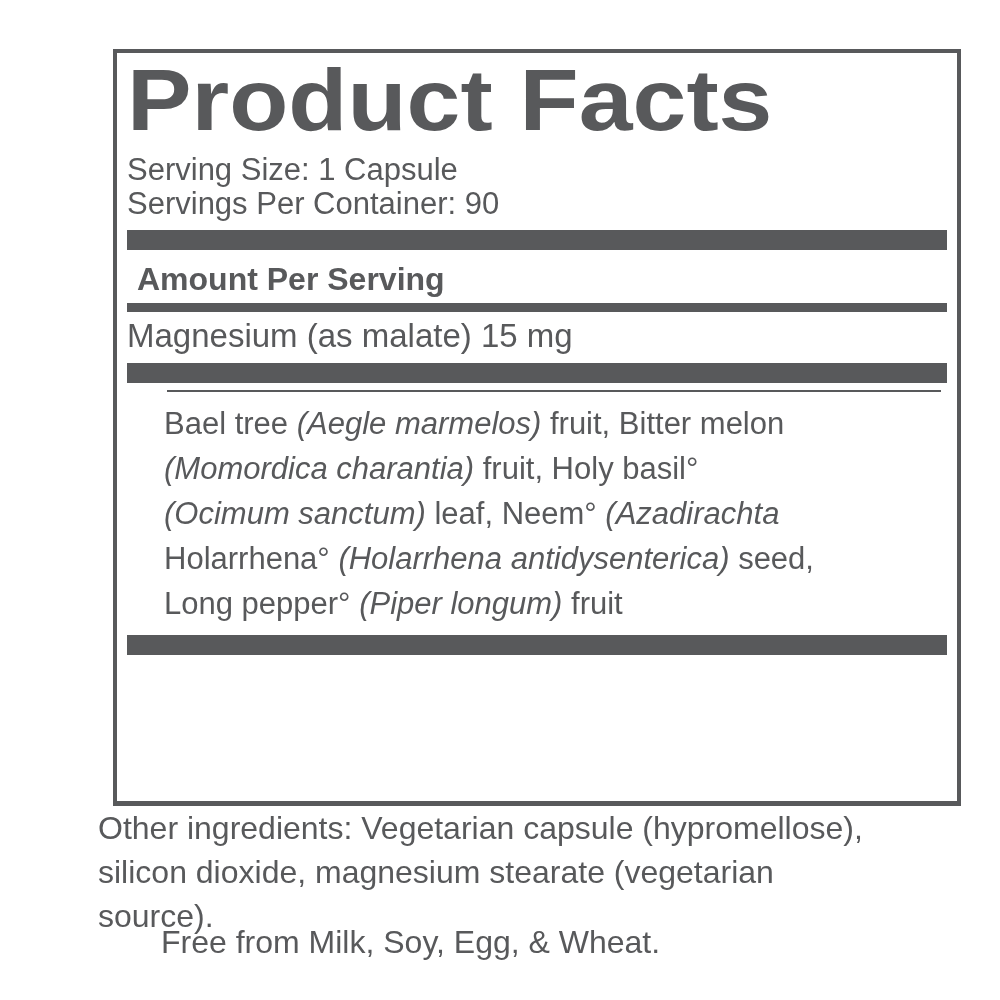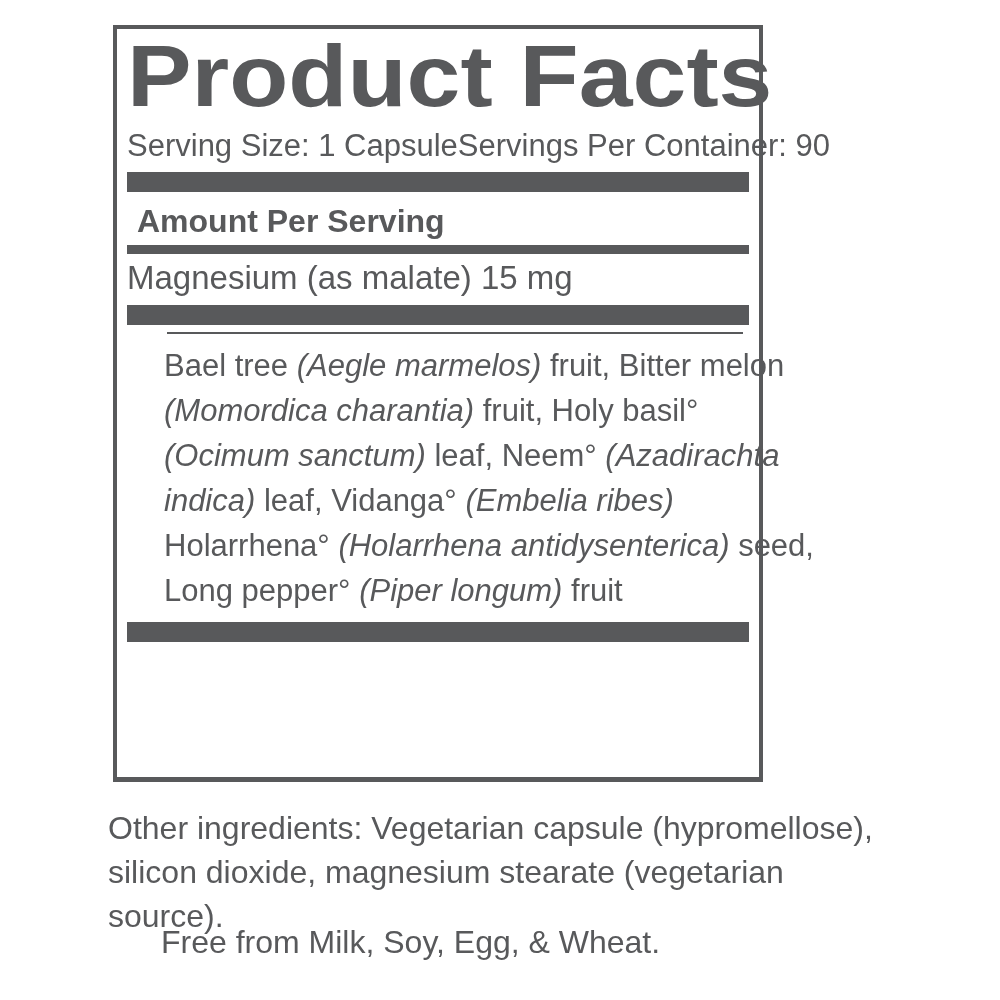--- a/index.html
+++ b/index.html
@@ -10,22 +10,22 @@
   .stage{
     position:relative;
     width:1000px;height:1000px;
     background:var(--paper);
     font-family:"Liberation Sans", sans-serif;
     color:var(--ink);
     overflow:hidden;
   }
   .panel{
     position:absolute;
-    left:113px;top:25px;
-    width:650px;height:757px;
+    left:113px;top:49px;
+    width:848px;height:757px;
     box-sizing:border-box;
     border:4px solid var(--ink);
     border-bottom-width:5px;
     background:var(--paper);
     padding:0 10px;
   }
   .panel-title{
     margin-top:2px;
     font-size:88px;
     font-weight:bold;
@@ -35,20 +35,21 @@
     transform:scaleX(1.10);
     transform-origin:left center;
   }
   .serving-row{
     display:flex;
     justify-content:space-between;
     margin-top:8px;
     font-size:31px;
     line-height:34px;
     white-space:nowrap;
+    flex-direction:column;
   }
   .bar{
     background:var(--ink);
     height:20px;
     margin-top:9px;
   }
   .bar.medium{height:9px;margin-top:7px;}
   .aps-heading{
     margin-top:13px;
     padding-left:10px;
@@ -79,21 +80,21 @@
     white-space:nowrap;
   }
   .blend-ingredients .it{font-style:italic;}
   .footnote{
     margin-top:11px;
     font-size:33px;
     line-height:36px;
   }
   .below-panel{
     position:absolute;
-    left:108px;top:806px;
+    left:98px;top:806px;
     width:800px;
     font-size:32px;
     line-height:44px;
   }
   .free-from{
     position:absolute;
     left:113px;top:920px;
     width:800px;
     font-size:32px;
     line-height:44px;
@@ -124,21 +125,20 @@
 
     <div class="bar"></div>
 
 
     <hr class="thin-rule">
 
     <div class="blend-ingredients">
         <div><span>Bael tree </span><span class="it">(Aegle marmelos)</span><span> fruit, Bitter melon</span></div>
         <div><span class="it">(Momordica charantia)</span><span> fruit, Holy basil°</span></div>
         <div><span class="it">(Ocimum sanctum)</span><span> leaf, Neem° </span><span class="it">(Azadirachta</span></div>
-        <div><span class="it">indica)</span><span> leaf, Vidanga° </span><span class="it">(Embelia ribes)</span></div>
         <div><span>Holarrhena° </span><span class="it">(Holarrhena antidysenterica)</span><span> seed,</span></div>
         <div><span>Long pepper° </span><span class="it">(Piper longum)</span><span> fruit</span></div>
       </div>
 
     <div class="bar"></div>
 
 
   </div>
 
   <div class="below-panel">

